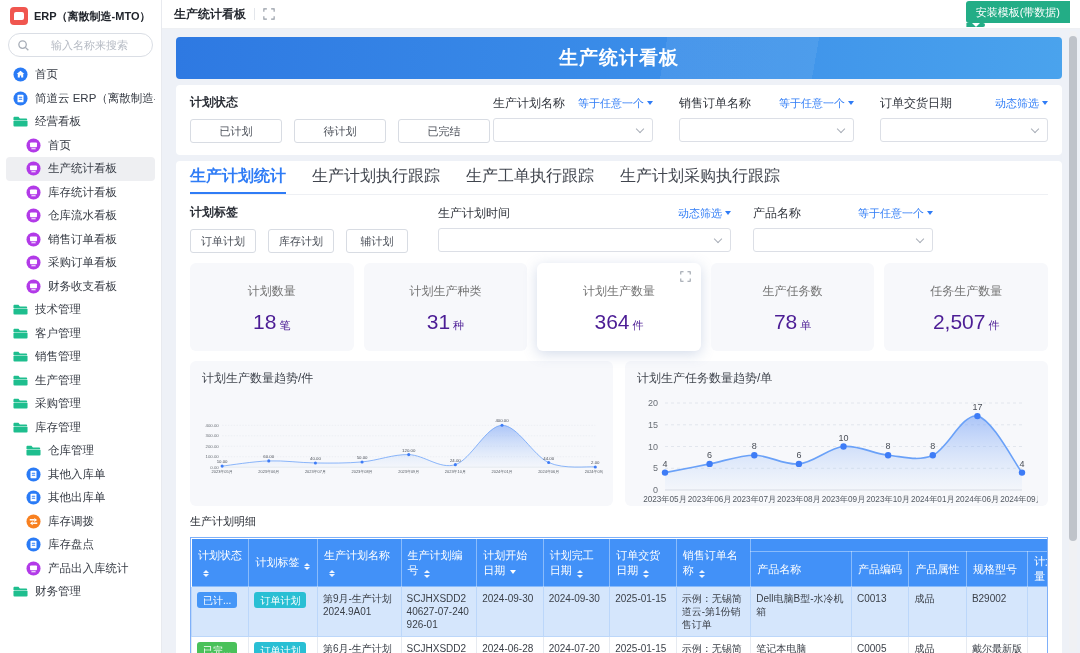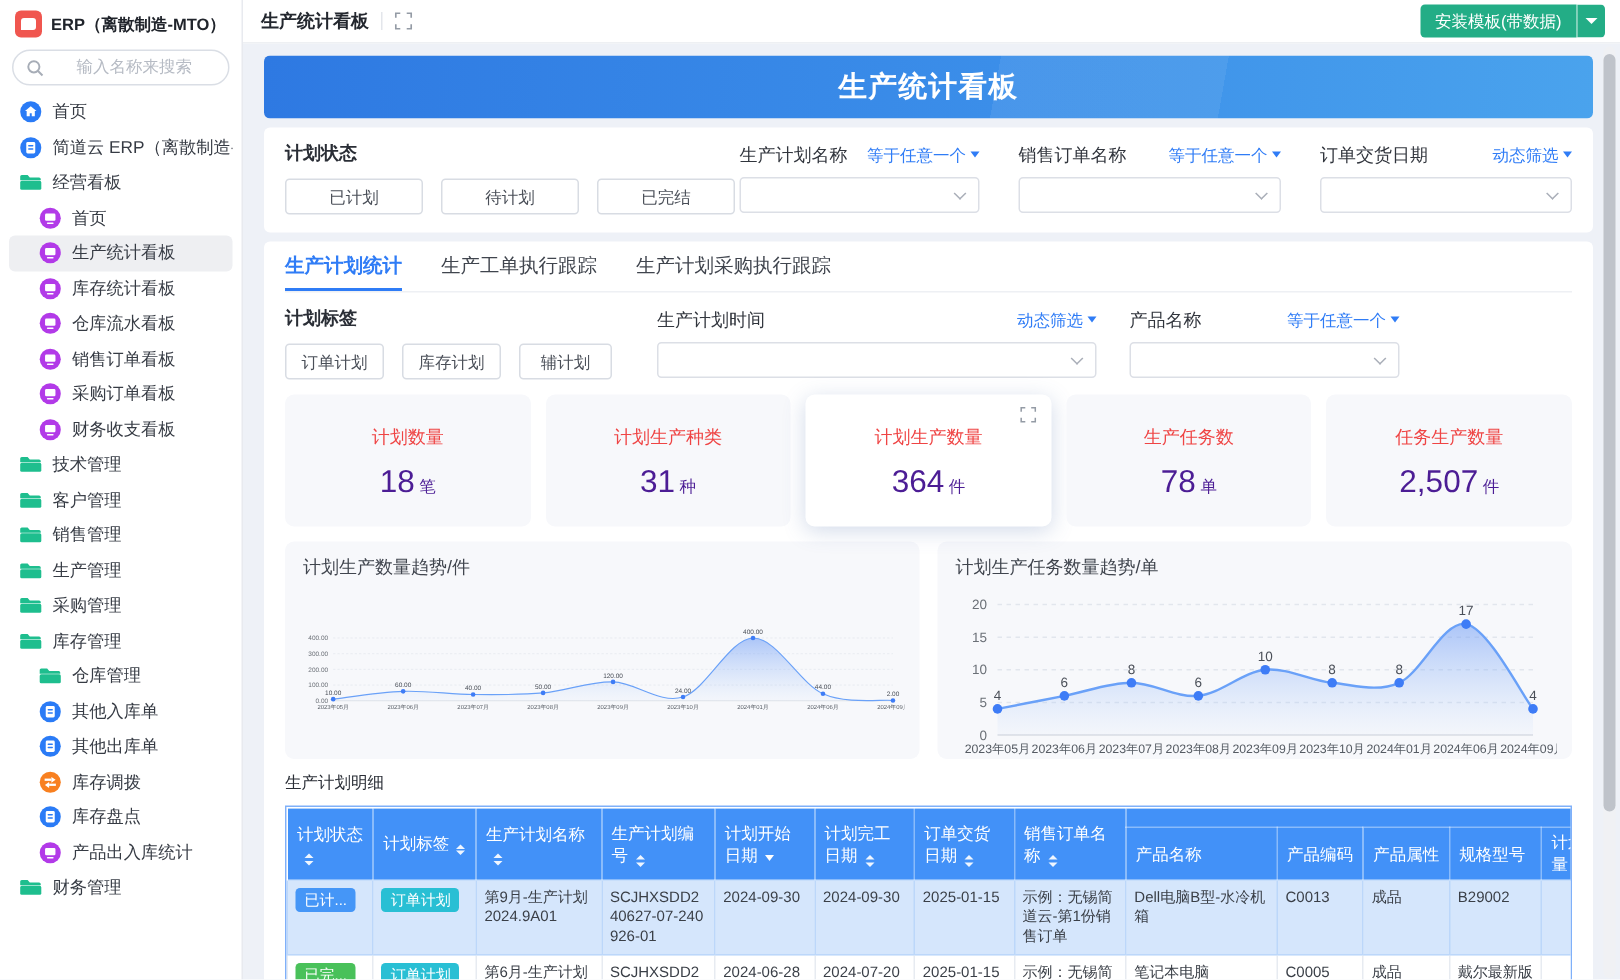--- a/index.html
+++ b/index.html
@@ -22,21 +22,21 @@
   .menu-item.indent { padding-left:20px; }
   .menu-item .ic { width:15px; height:15px; flex-shrink:0; display:flex; }
   .menu-item .ic svg { width:15px; height:15px; }
 
   
   .main { flex:1; display:flex; flex-direction:column; position:relative; min-width:0; }
   .topbar { height:29px; background:#fff; border-bottom:1px solid #EEF0F3; display:flex; align-items:center; padding:0 10px 0 12px; gap:8px; flex-shrink:0; }
   .topbar-title { font-size:12px; font-weight:bold; color:#23272E; }
   .topbar-sep { width:1px; height:12px; background:#E3E6EB; }
   .expand-ic { display:flex; cursor:pointer; }
-  .install-group { margin-left:auto; display:flex; cursor:pointer; }
+  .install-group { margin-left:auto; display:flex; cursor:pointer;flex-direction:column; }
   .install-main { background:#23AD86; color:#fff; font-size:11px; height:22px; padding:0 10px; border-radius:3px 0 0 3px; display:flex; align-items:center; }
   .install-caret { background:#23AD86; width:19px; border-radius:0 3px 3px 0; border-left:1px solid rgba(255,255,255,0.4); display:flex; align-items:center; justify-content:center; }
   .caret-w { width:0; height:0; border-left:4px solid transparent; border-right:4px solid transparent; border-top:4.5px solid #fff; }
 
   .content { flex:1; overflow:hidden; padding:8px 18px 0 14px; position:relative; }
   .banner { height:42px; border-radius:4px; display:flex; align-items:center; justify-content:center; color:#fff; font-size:19px; font-weight:bold; letter-spacing:1px;
     background: linear-gradient(100deg, rgba(255,255,255,0) 55%, rgba(255,255,255,0.07) 55%, rgba(255,255,255,0.07) 72%, rgba(255,255,255,0) 72%),
                 linear-gradient(95deg,#2E79E2 0%, #3B8EE9 55%, #4AA3ED 100%); }
   .card { background:#fff; border-radius:4px; margin-top:6px; }
   .filter-card { padding:9px 14px 12px; display:flex; gap:26px; }
@@ -50,27 +50,27 @@
   .fs-0 { width:293px; } .fs-1 { width:180px; }
   .field-head { display:flex; justify-content:space-between; align-items:center; margin-bottom:7px; height:16px; }
   .field-label { font-size:12px; color:#31353D; }
   .field-op { font-size:11px; color:#2F7CF6; display:flex; align-items:center; gap:3px; cursor:pointer; }
   .tri { width:0; height:0; border-left:3.5px solid transparent; border-right:3.5px solid transparent; border-top:4.5px solid #2F7CF6; }
   .select { height:24px; border:1px solid #DCDFE6; border-radius:3px; background:#fff; position:relative; cursor:pointer; }
   .select .sel-caret { position:absolute; right:9px; top:7px; width:6px; height:6px; border-right:1.4px solid #A9AEB8; border-bottom:1.4px solid #A9AEB8; transform:rotate(45deg); }
 
   .tab-card { padding:0 14px 14px; }
   .tabs { display:flex; gap:26px; border-bottom:1px solid #EEF0F4; height:34px; }
-  .tab { font-size:13px; color:#40454E; display:flex; align-items:center; cursor:pointer; border-bottom:2px solid transparent; }
+  .tab { font-size:16px; color:#40454E; display:flex; align-items:center; cursor:pointer; border-bottom:2px solid transparent; }
   .tab.active { color:#2F7CF6; font-weight:bold; border-bottom-color:#2F7CF6; }
   .subfilter { display:flex; gap:30px; padding:9px 0 2px; }
 
   .stats { display:flex; gap:10px; margin-top:8px; }
   .stat-card { flex:1; background:#F7F8FB; border-radius:6px; height:88px; position:relative; display:flex; flex-direction:column; align-items:center; justify-content:center; gap:11px; cursor:pointer; }
-  .stat-label { font-size:12px; color:#ef4444; }
+  .stat-label { font-size:12px; color:#737373; }
   .stat-value { font-size:21px; color:#4c1d95; line-height:1; }
   .stat-unit { font-size:11px; margin-left:3px; }
   .stat-card.highlight { background:#fff; box-shadow:0 3px 14px rgba(80,110,170,0.25); }
   .stat-expand { position:absolute; top:8px; right:10px; display:flex; }
 
   .charts { display:flex; gap:12px; margin-top:10px; }
   .chart-card { flex:1; background:#F7F8FB; border-radius:6px; height:145px; padding:8px 10px 2px; min-width:0; }
   .chart-title { font-size:12px; color:#40454E; margin:1px 0 0 2px; }
   svg.chart { width:100%; height:118px; display:block; }
 
@@ -409,20 +409,21 @@
               <div class="select">
                 <span class="sel-caret"></span>
               </div>
             </div>
           </div>
       </div>
 
       <div class="card tab-card">
         <div class="tabs" id="tabs">
             <div class="tab active">生产计划统计</div>
+            <div class="tab">生产计划执行跟踪</div>
             <div class="tab">生产工单执行跟踪</div>
             <div class="tab">生产计划采购执行跟踪</div>
           </div>
 
         <div class="subfilter">
           <div>
             <div class="f-label">计划标签</div>
             <div class="opt-row" id="tagOpts">
                 <button class="opt-btn sm">订单计划</button>
                 <button class="opt-btn sm">库存计划</button>

